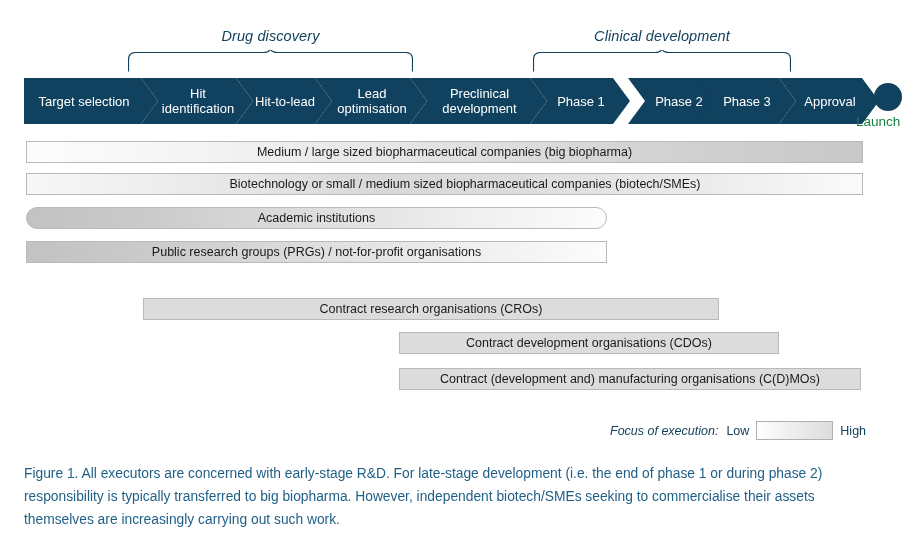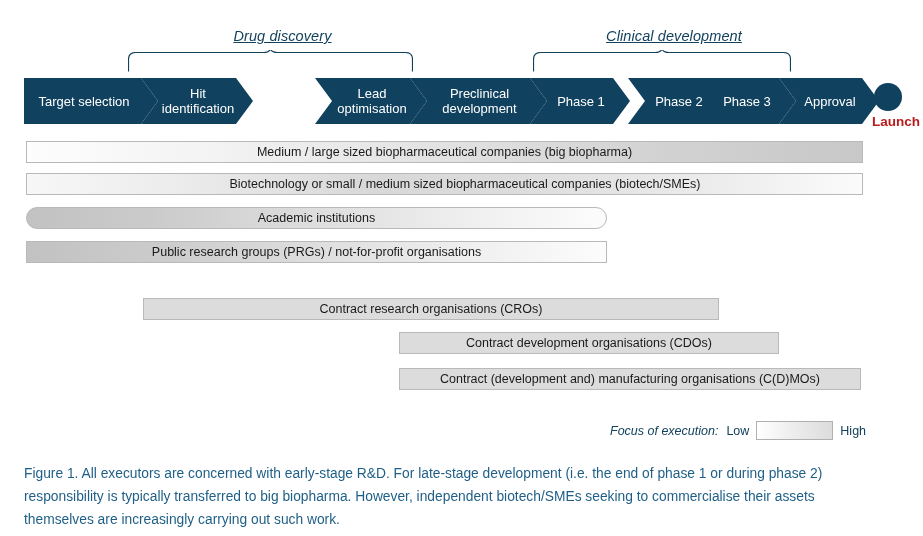--- a/index.html
+++ b/index.html
@@ -20,29 +20,28 @@
     left: 0; top: 0;
     width: 923px;
     height: 536px;
   }
 
   
   .brace-group { position: absolute; }
   .brace-label {
     position: absolute;
     top: 0;
-    left: 12px;
+    left: 0;
     width: 100%;
     text-align: center;
     font-size: 14.5px;
     font-style: italic;
     color: #12415c;
     letter-spacing: 0.1px;
     white-space: nowrap;
-    text-decoration: underline;
   }
   .brace-svg {
     position: absolute;
     left: 0;
     top: 22px;
   }
 
   
   #pipeline {
     position: absolute;
@@ -80,24 +79,24 @@
     top: 5px;
     width: 28px;
     height: 28px;
     border-radius: 50%;
     background: #10415e;
   }
   .launch-label {
     position: absolute;
     top: 36px;
     font-size: 13.5px;
-    font-weight: bold;
-    color: #b91c1c;
+    font-weight: normal;
+    color: #15803d;
     white-space: nowrap;
-    text-align: right;
+    text-align: left;
   }
 
   
   .exec-bar {
     position: absolute;
     height: 22px;
     border: 1px solid #b9b9b9;
     box-sizing: border-box;
     display: flex;
     align-items: center;
@@ -169,20 +168,23 @@
       </div>
     </div>
 
   <div id="pipeline">
       <div class="chev first" style="left: 24px; width: 134px;">
         <span>Target selection</span>
       </div>
       <div class="chev mid" style="left: 141px; width: 112px;">
         <span>Hit identification</span>
       </div>
+      <div class="chev mid" style="left: 236px; width: 96px;">
+        <span>Hit-to-lead</span>
+      </div>
       <div class="chev mid" style="left: 410px; width: 137px;">
         <span>Preclinical development</span>
       </div>
       <div class="chev mid" style="left: 315px; width: 112px;">
         <span>Lead optimisation</span>
       </div>
       <div class="chev mid" style="left: 530px; width: 100px;">
         <span>Phase 1</span>
       </div>
       <div class="chev mid" style="left: 628px; width: 100px; text-align: center;">

